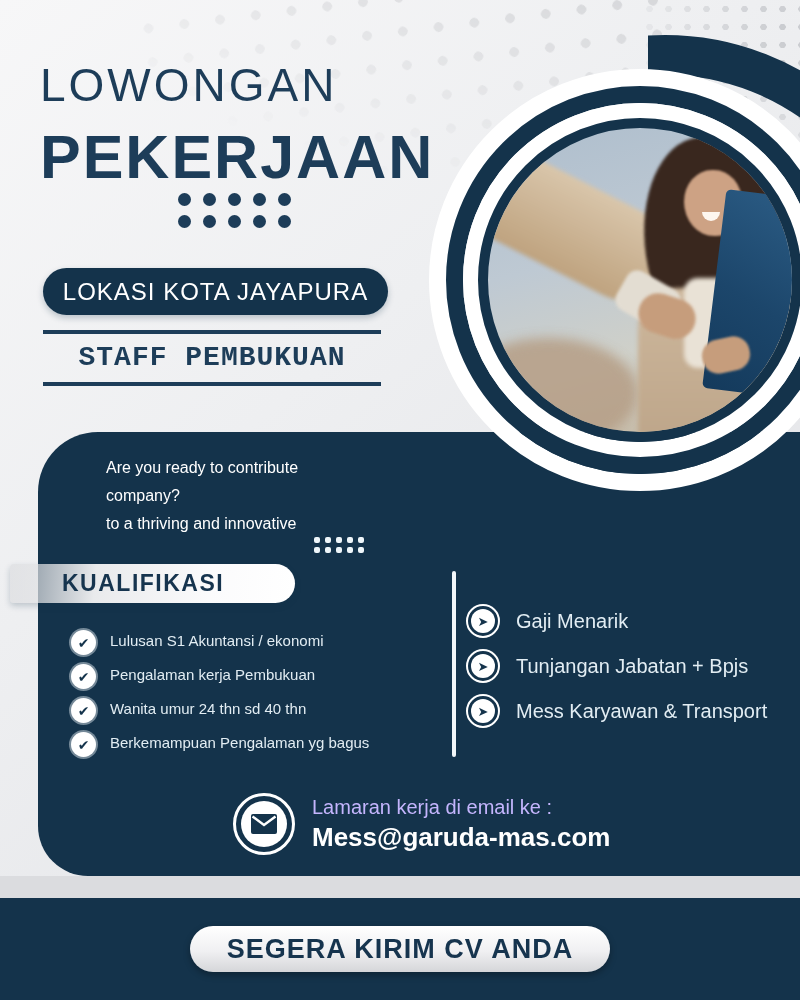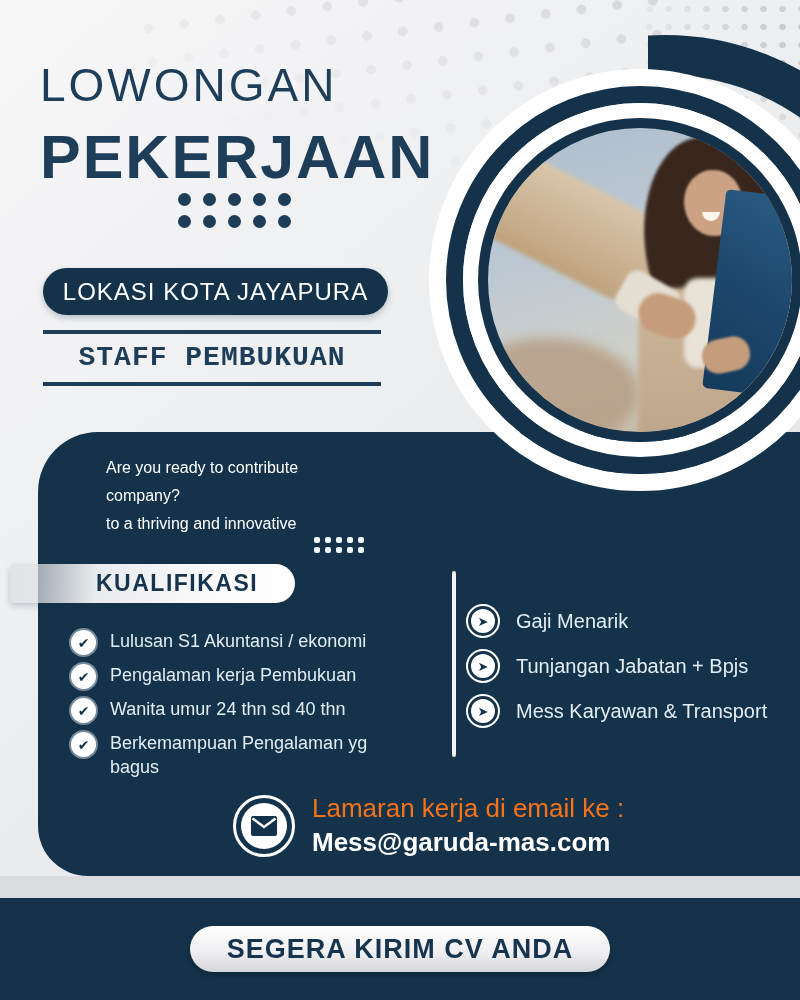--- a/index.html
+++ b/index.html
@@ -67,41 +67,41 @@
   
   .panel{position:absolute;left:38px;top:432px;width:762px;height:444px;background:#14334b;
     border-radius:60px 0 0 50px;z-index:2;}
   .intro{position:absolute;left:37px;top:22px;color:#ffffff;font-size:16px;line-height:28px;margin-left:31px;}
   .dots-panel{position:absolute;left:276px;top:105px;gap:4px 5px;}
   .dots-panel .dot{width:6px;height:6px;border-radius:2px;background:#eef6fa;}
   .kualifikasi{position:absolute;left:10px;top:564px;width:285px;height:39px;z-index:8;
     background:linear-gradient(95deg,rgba(215,216,219,.55) 0%,#e9eaec 30%,#fbfbfc 70%,#ffffff 100%);
     border-radius:4px 20px 20px 4px;display:flex;align-items:center;
     box-shadow:0 3px 6px rgba(20,51,75,.22);}
-  .kualifikasi span{margin-left:86px;color:#16344e;font-size:23px;font-weight:bold;letter-spacing:1.5px;}
+  .kualifikasi span{margin-left:52px;color:#16344e;font-size:23px;font-weight:bold;letter-spacing:1.5px;}
   .checklist{position:absolute;left:33px;top:197px;display:flex;flex-direction:column;gap:8px;}
   .check-row{display:flex;align-items:flex-start;gap:14px;}
   .check-icon{flex:0 0 auto;width:25px;height:25px;border-radius:50%;background:#ffffff;
     box-shadow:0 0 0 2px rgba(236,242,246,.45);display:flex;align-items:center;justify-content:center;
     color:#14334b;font-size:14px;font-weight:bold;margin-top:1px;}
-  .check-text{color:#e2edf3;font-size:18px;line-height:24px;max-width:285px;}
+  .check-text{color:#e2edf3;font-size:15px;line-height:24px;max-width:285px;}
   .divider{position:absolute;left:414px;top:139px;width:4px;height:186px;background:#f2f7fa;border-radius:2px;}
   .benefits{position:absolute;left:428px;top:172px;display:flex;flex-direction:column;gap:11px;}
   .benefit-row{display:flex;align-items:center;gap:16px;}
   .arrow-icon{flex:0 0 auto;width:34px;height:34px;border-radius:50%;border:2px solid #fff;
     box-sizing:border-box;display:flex;align-items:center;justify-content:center;}
   .arrow-icon .inner{width:24px;height:24px;border-radius:50%;background:#fff;
     display:flex;align-items:center;justify-content:center;color:#14334b;font-size:13px;line-height:1;}
   .benefit-text{color:#e2edf3;font-size:20px;}
   .email-row{position:absolute;left:195px;top:361px;display:flex;align-items:center;gap:17px;}
   .envelope-badge{width:62px;height:62px;border-radius:50%;border:3px solid #fff;box-sizing:border-box;
     display:flex;align-items:center;justify-content:center;}
   .envelope-badge .inner{width:46px;height:46px;border-radius:50%;background:#fff;
     display:flex;align-items:center;justify-content:center;}
-  .email-label{color:#f97316;font-size:26px;}
+  .email-label{color:#c4b5fd;font-size:20px;}
   .email-value{color:#ffffff;font-size:26px;font-weight:bold;margin-top:3px;}
   
   .gray-band{position:absolute;left:0;top:876px;width:800px;height:22px;background:#dbdcdf;z-index:1;}
   .bottom-strip{position:absolute;left:0;top:898px;width:800px;height:102px;background:#14334b;z-index:2;}
   .cta-pill{position:absolute;left:190px;top:28px;width:420px;height:46px;border-radius:23px;
     background:linear-gradient(180deg,#ffffff 0%,#f0f0f2 55%,#d5d6d9 100%);
     display:flex;align-items:center;justify-content:center;box-shadow:0 3px 7px rgba(0,0,0,.3);}
   .cta-pill span{color:#16344e;font-size:27px;font-weight:bold;letter-spacing:1px;}
 </style>
 </head>

